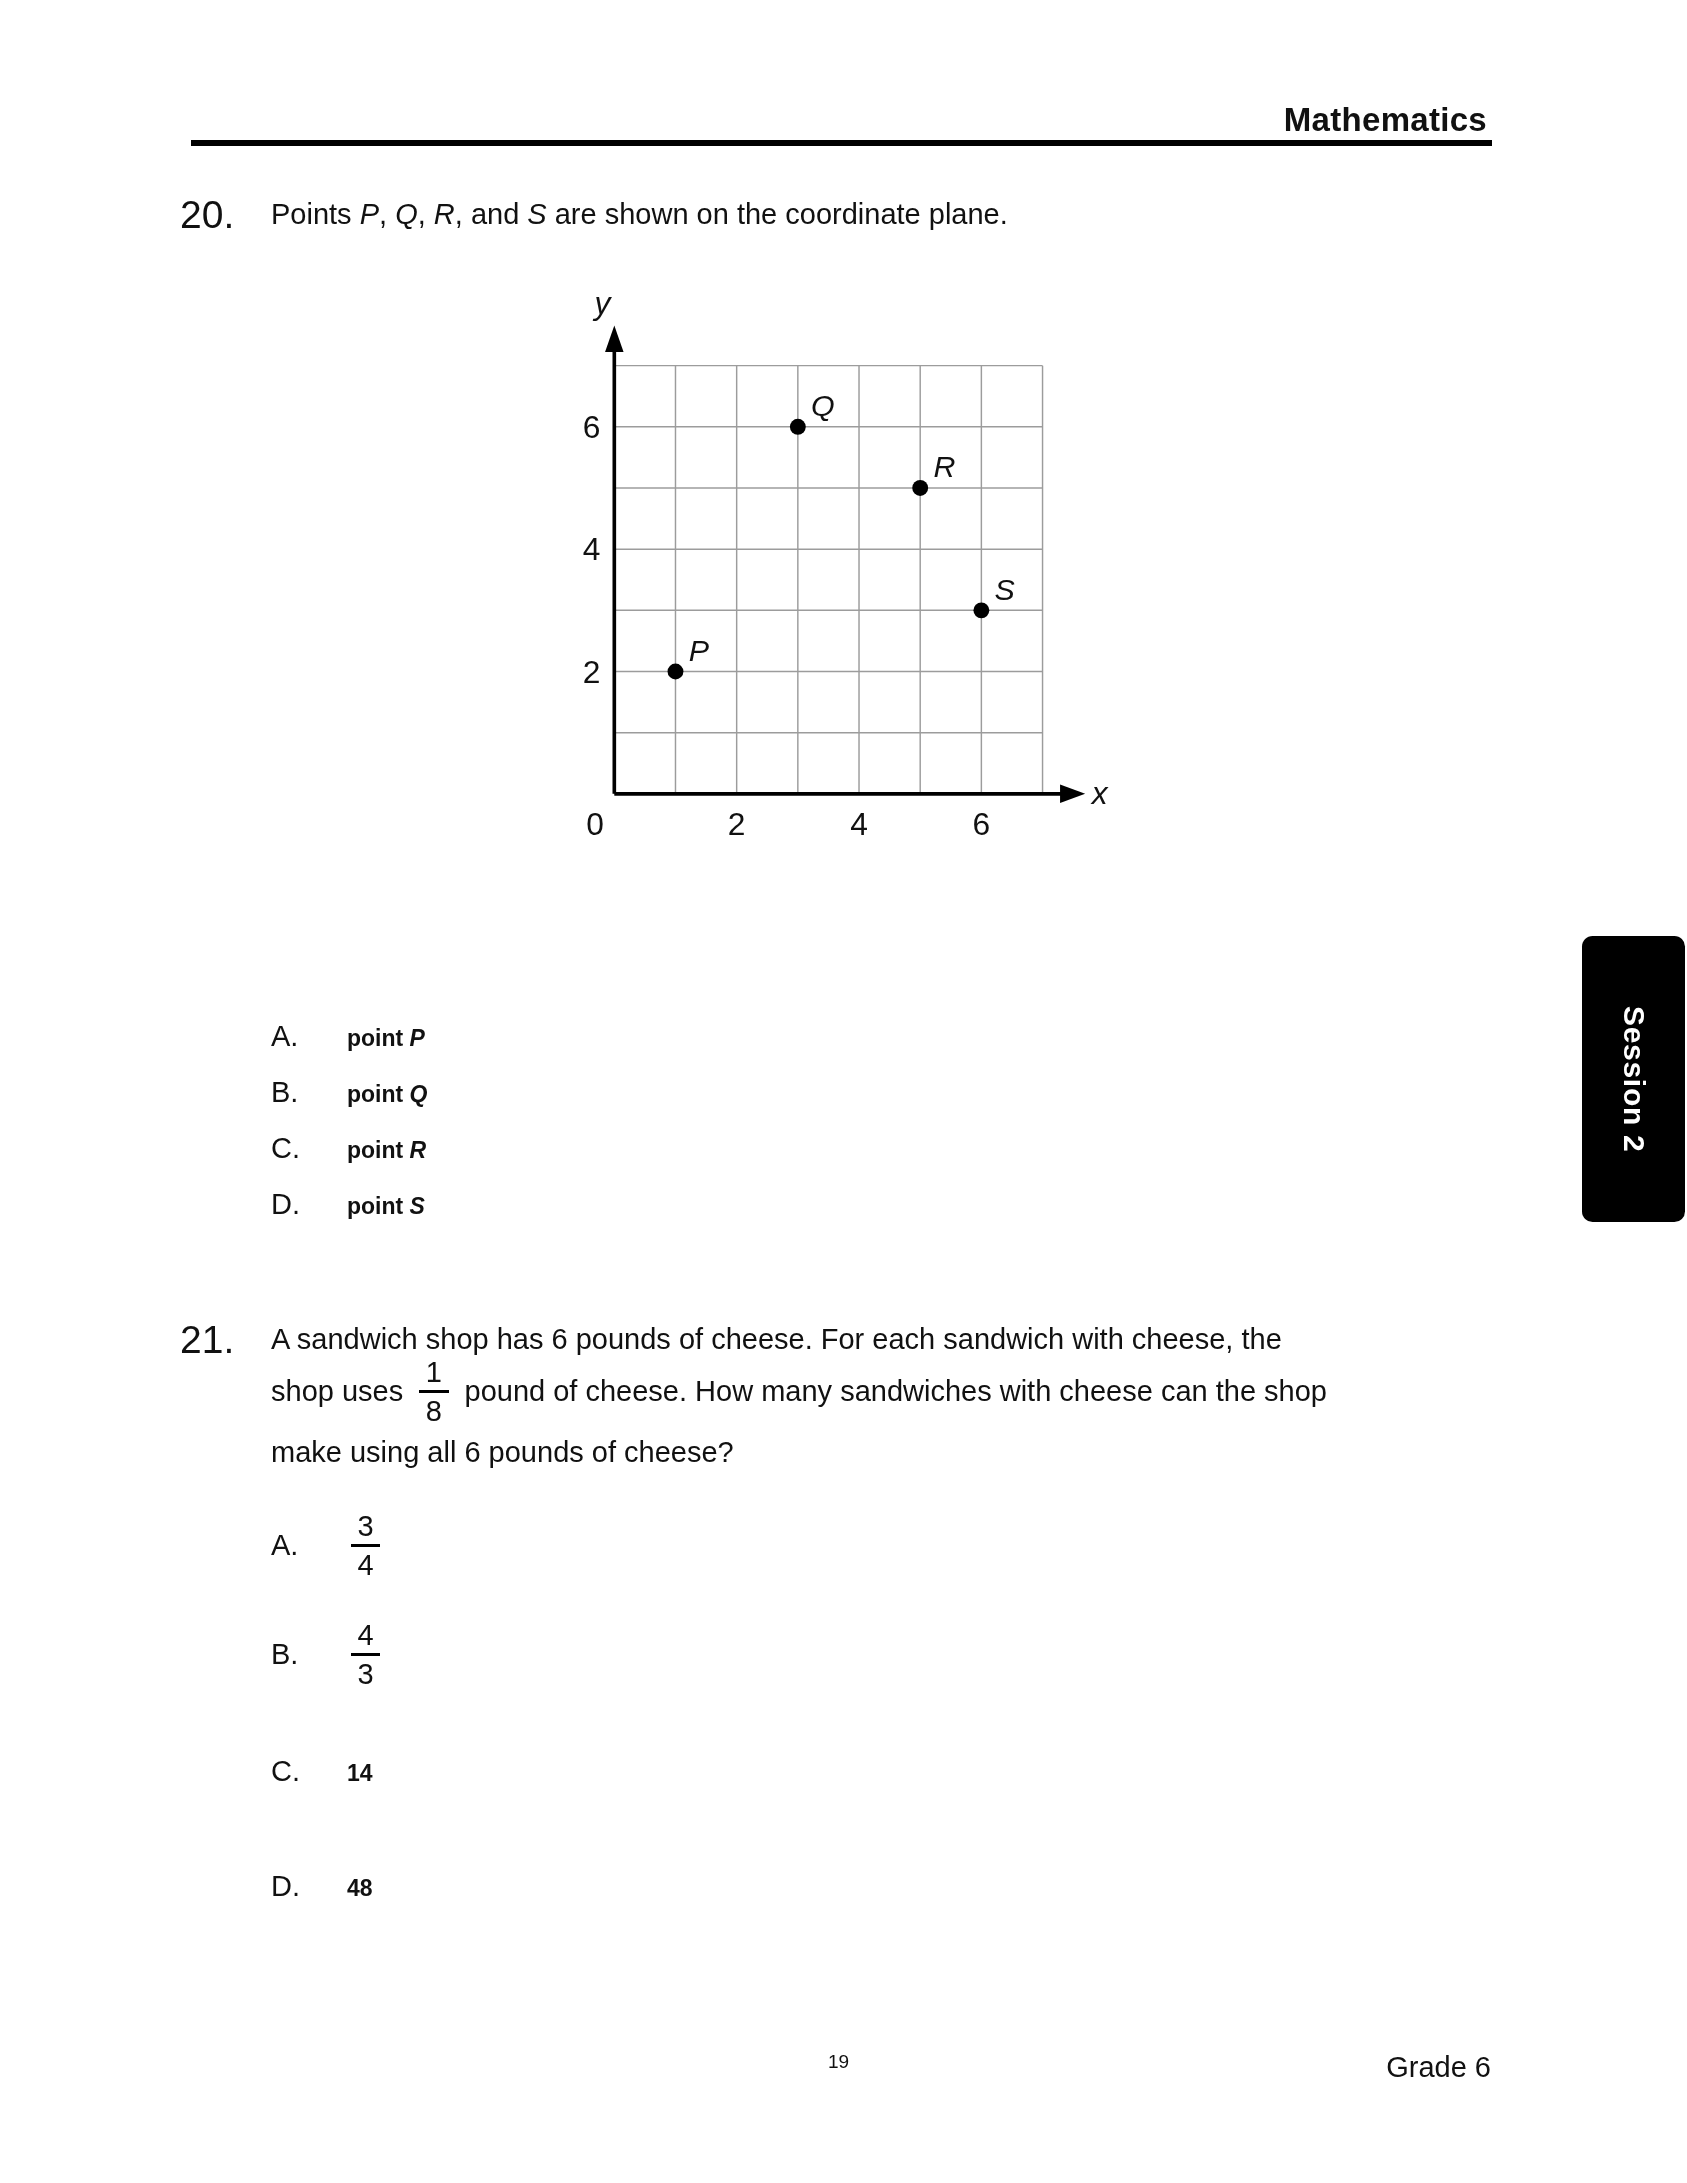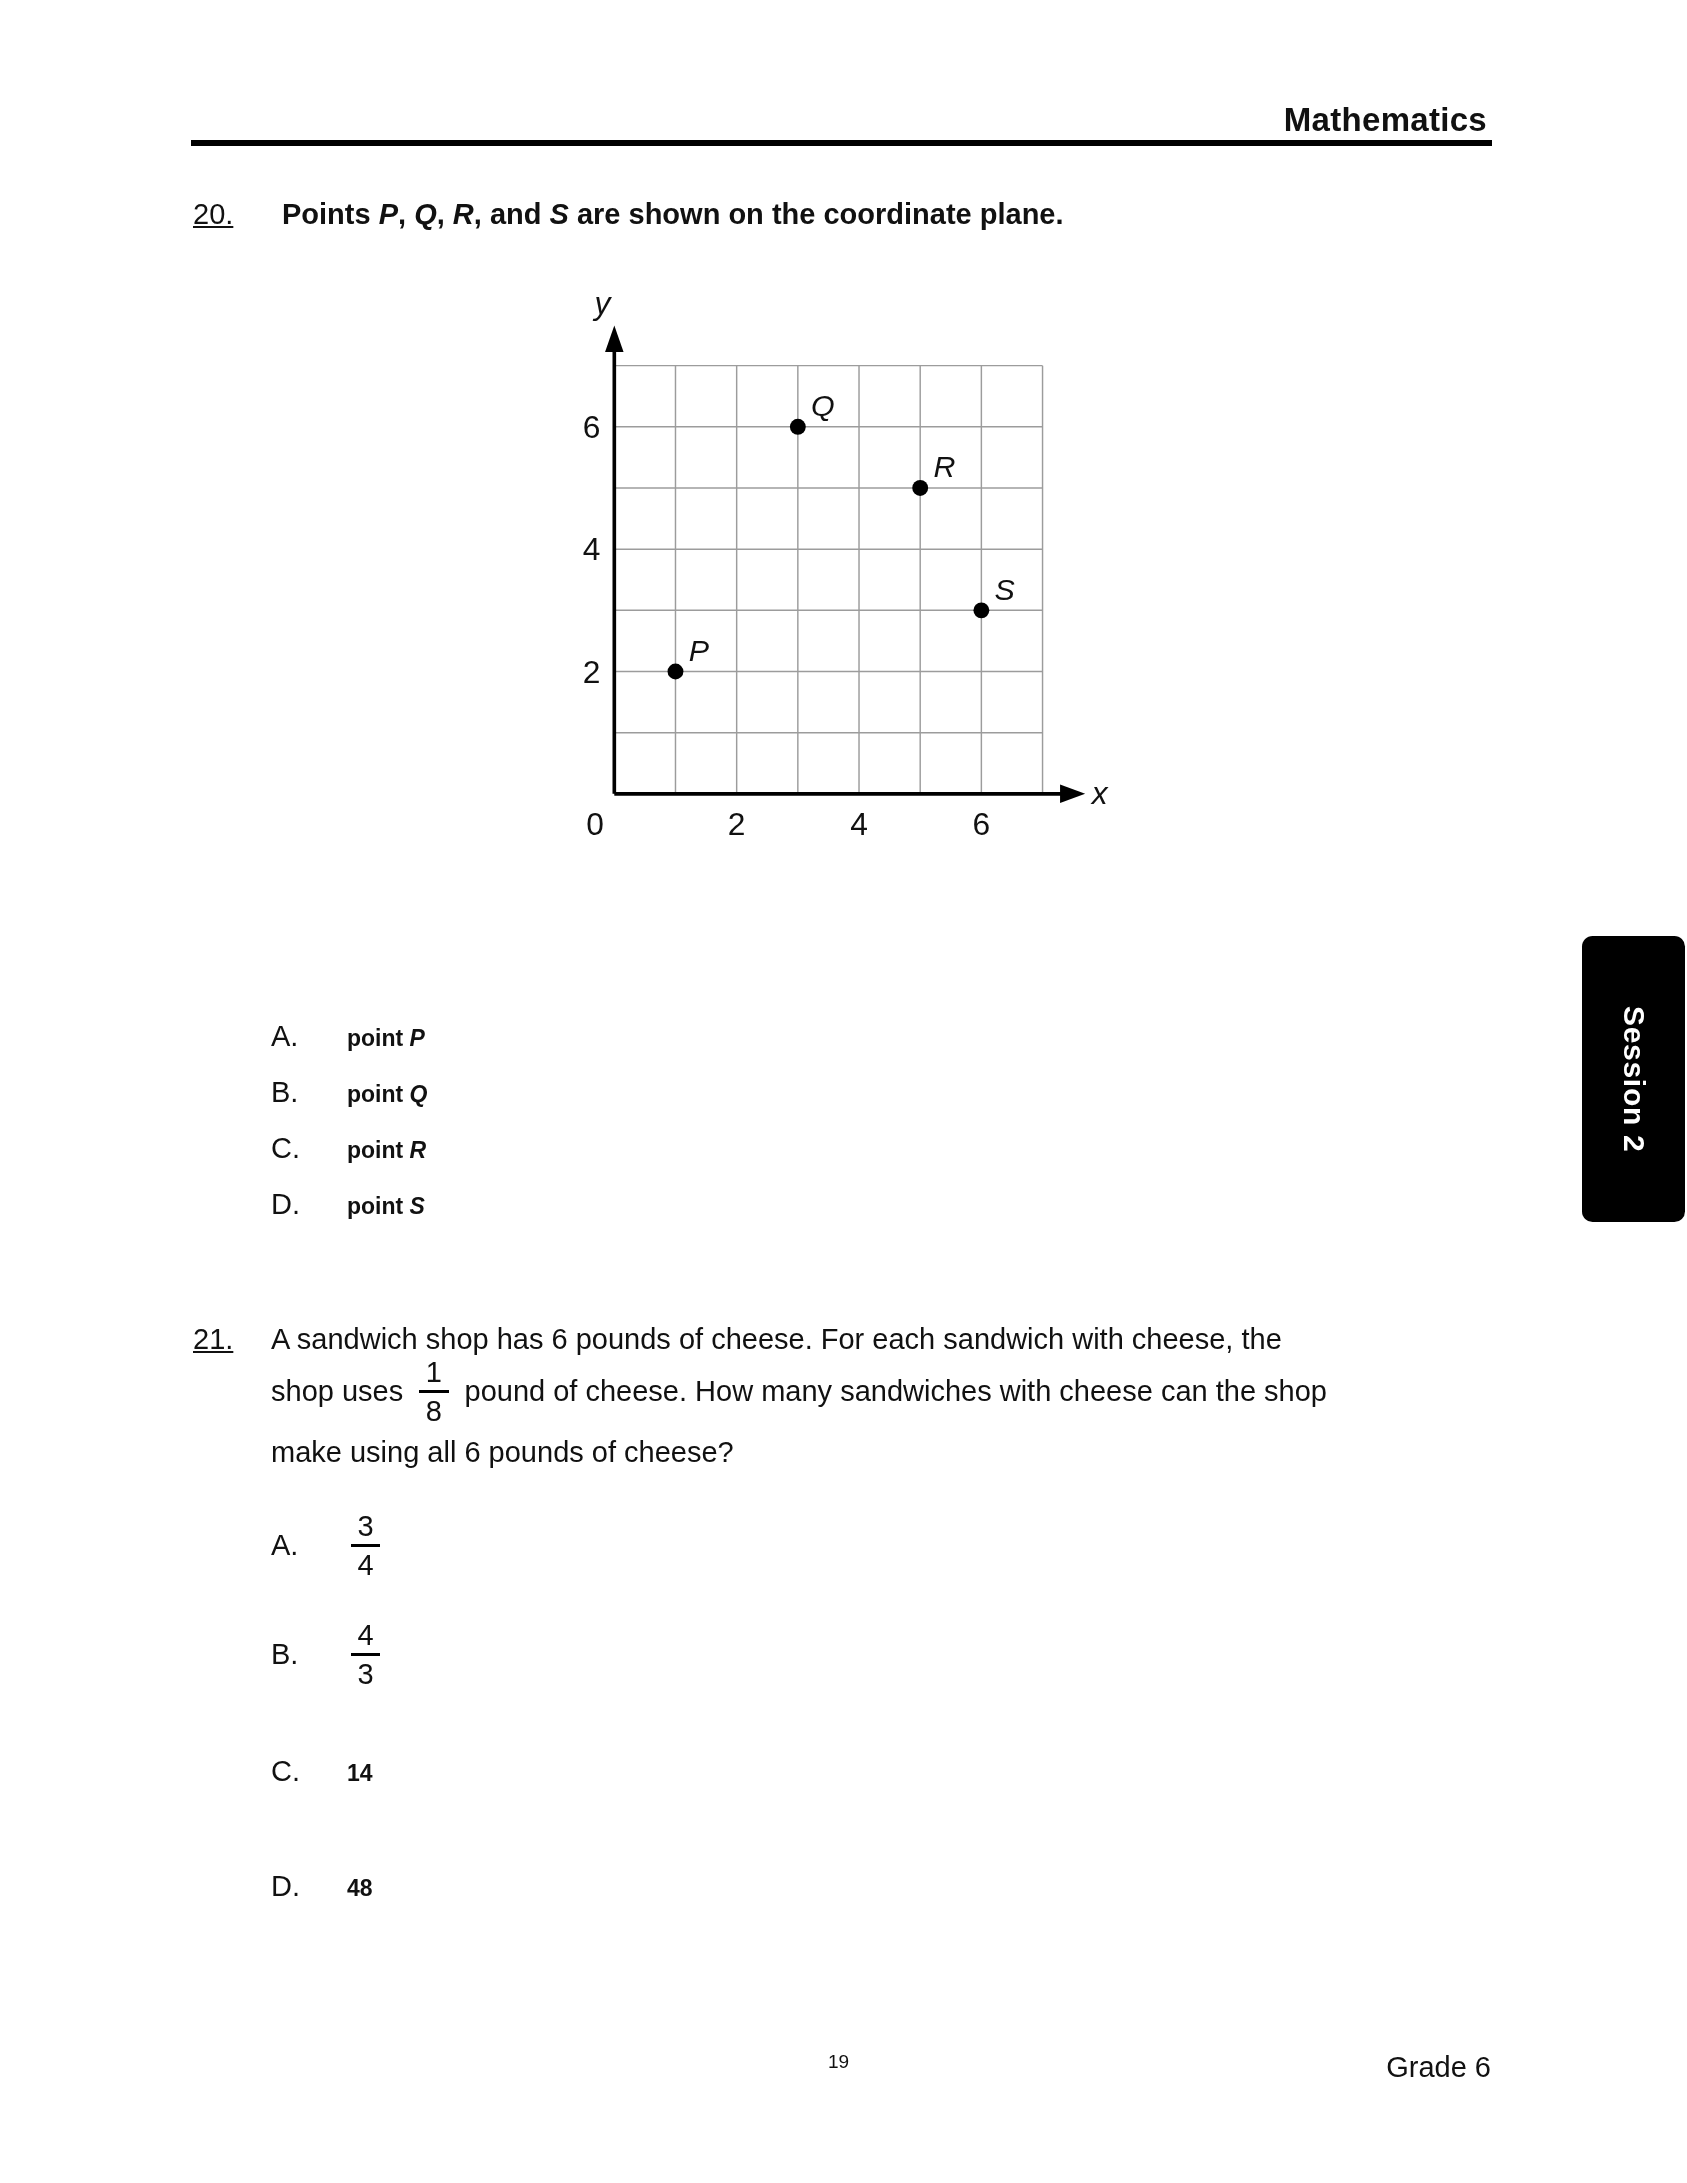--- a/index.html
+++ b/index.html
@@ -5,23 +5,23 @@
   html,body{margin:0;padding:0;background:#fff;}
   .page{
     position:relative;width:1687px;height:2183px;background:#ffffff;overflow:hidden;
     font-family:"Liberation Sans","DejaVu Sans",sans-serif;color:#111;
   }
   .abs{position:absolute;}
   .hdr-title{top:101px;right:200px;font-size:33px;font-weight:700;letter-spacing:0.3px;}
   .hdr-rule{left:191px;top:140px;width:1301px;height:6px;background:#000;}
   .body-text{font-size:29px;line-height:37px;white-space:nowrap;}
   i{font-style:italic;}
-  .qnum{left:193px;font-size:29px;text-decoration:underline;}
+  .qnum{left:180px;font-size:39px;}
   .q20-num{top:196px;}
-  .q20-stem{left:282px;top:196px;font-weight:bold;}
+  .q20-stem{left:271px;top:196px;}
   .chart-wrap{left:569px;top:278px;width:543px;height:582px;}
   .q20-prompt{left:271px;top:901px;white-space:normal;width:1111px;}
   .opt-row{left:271px;display:flex;align-items:baseline;}
   .opt-letter{display:inline-block;width:76px;font-size:29px;}
   .opt-text{font-size:23px;font-weight:bold;}
   .q20-A{top:1020px;} .q20-B{top:1076px;} .q20-C{top:1132px;} .q20-D{top:1188px;}
   .q21-num{top:1321px;}
   .q21-l1{left:271px;top:1321px;}
   .q21-l2{left:271px;top:1350px;height:83px;display:flex;align-items:center;gap:12px;}
   .q21-l3{left:271px;top:1434px;}

